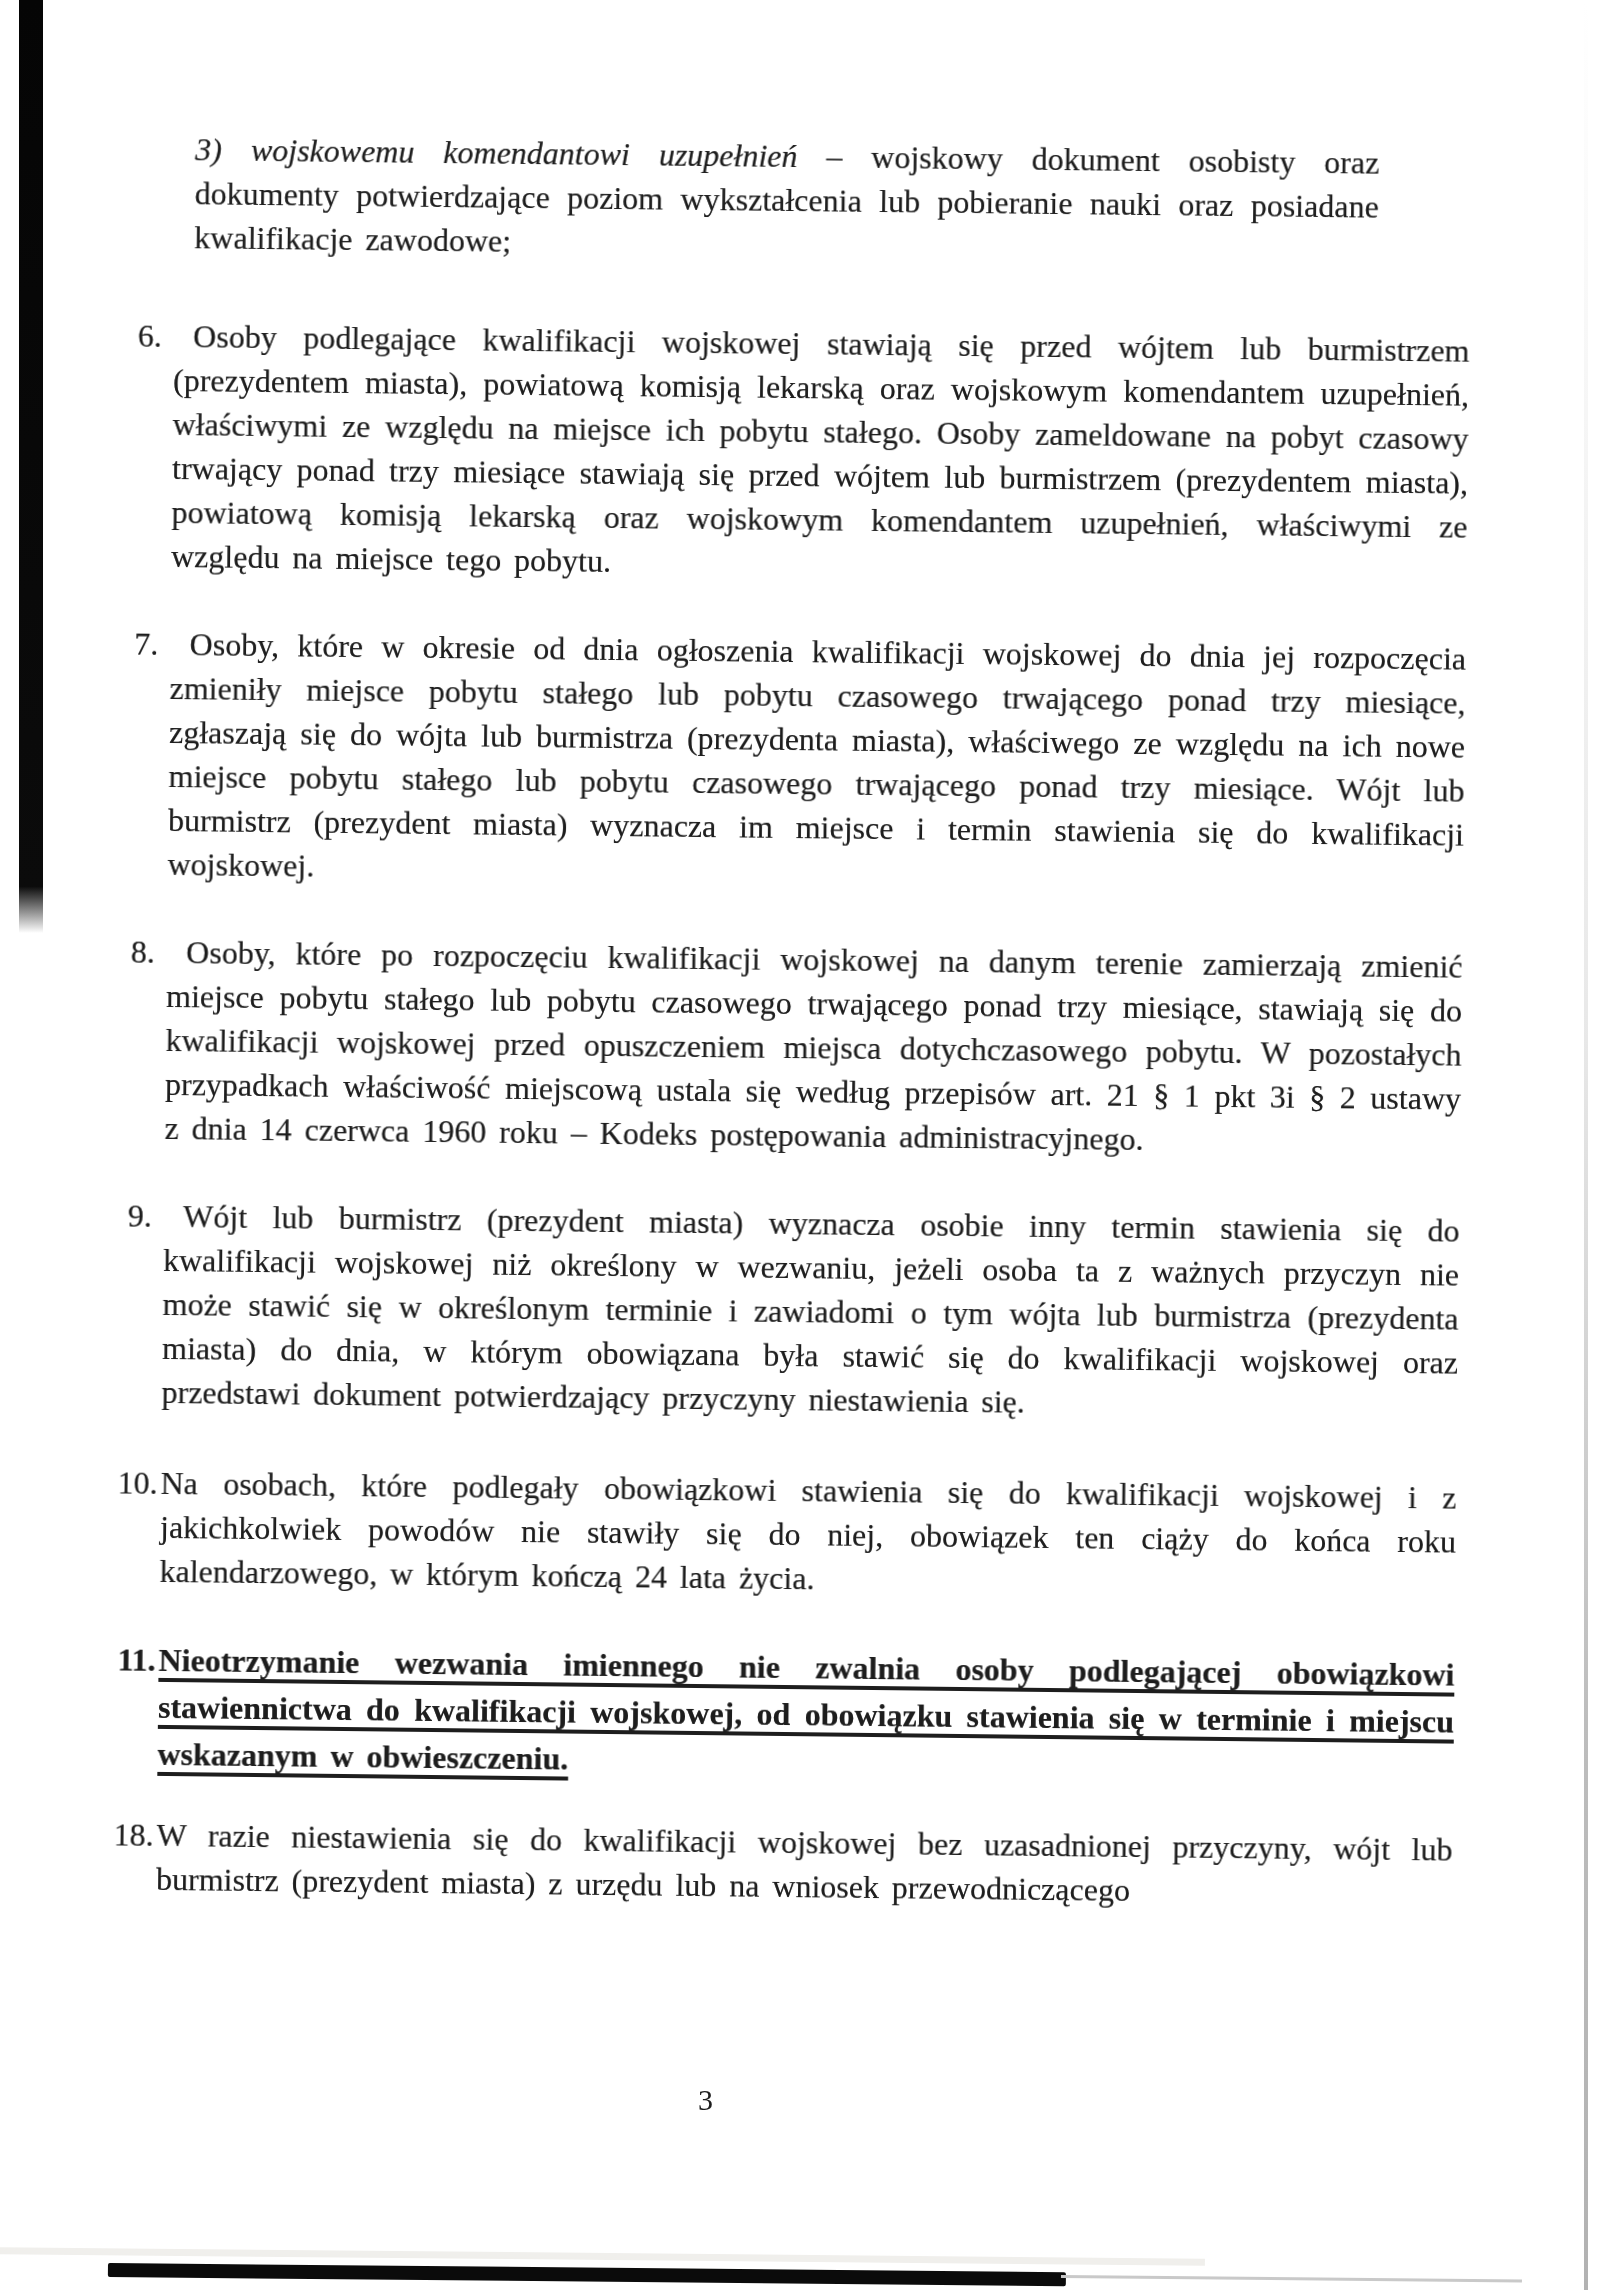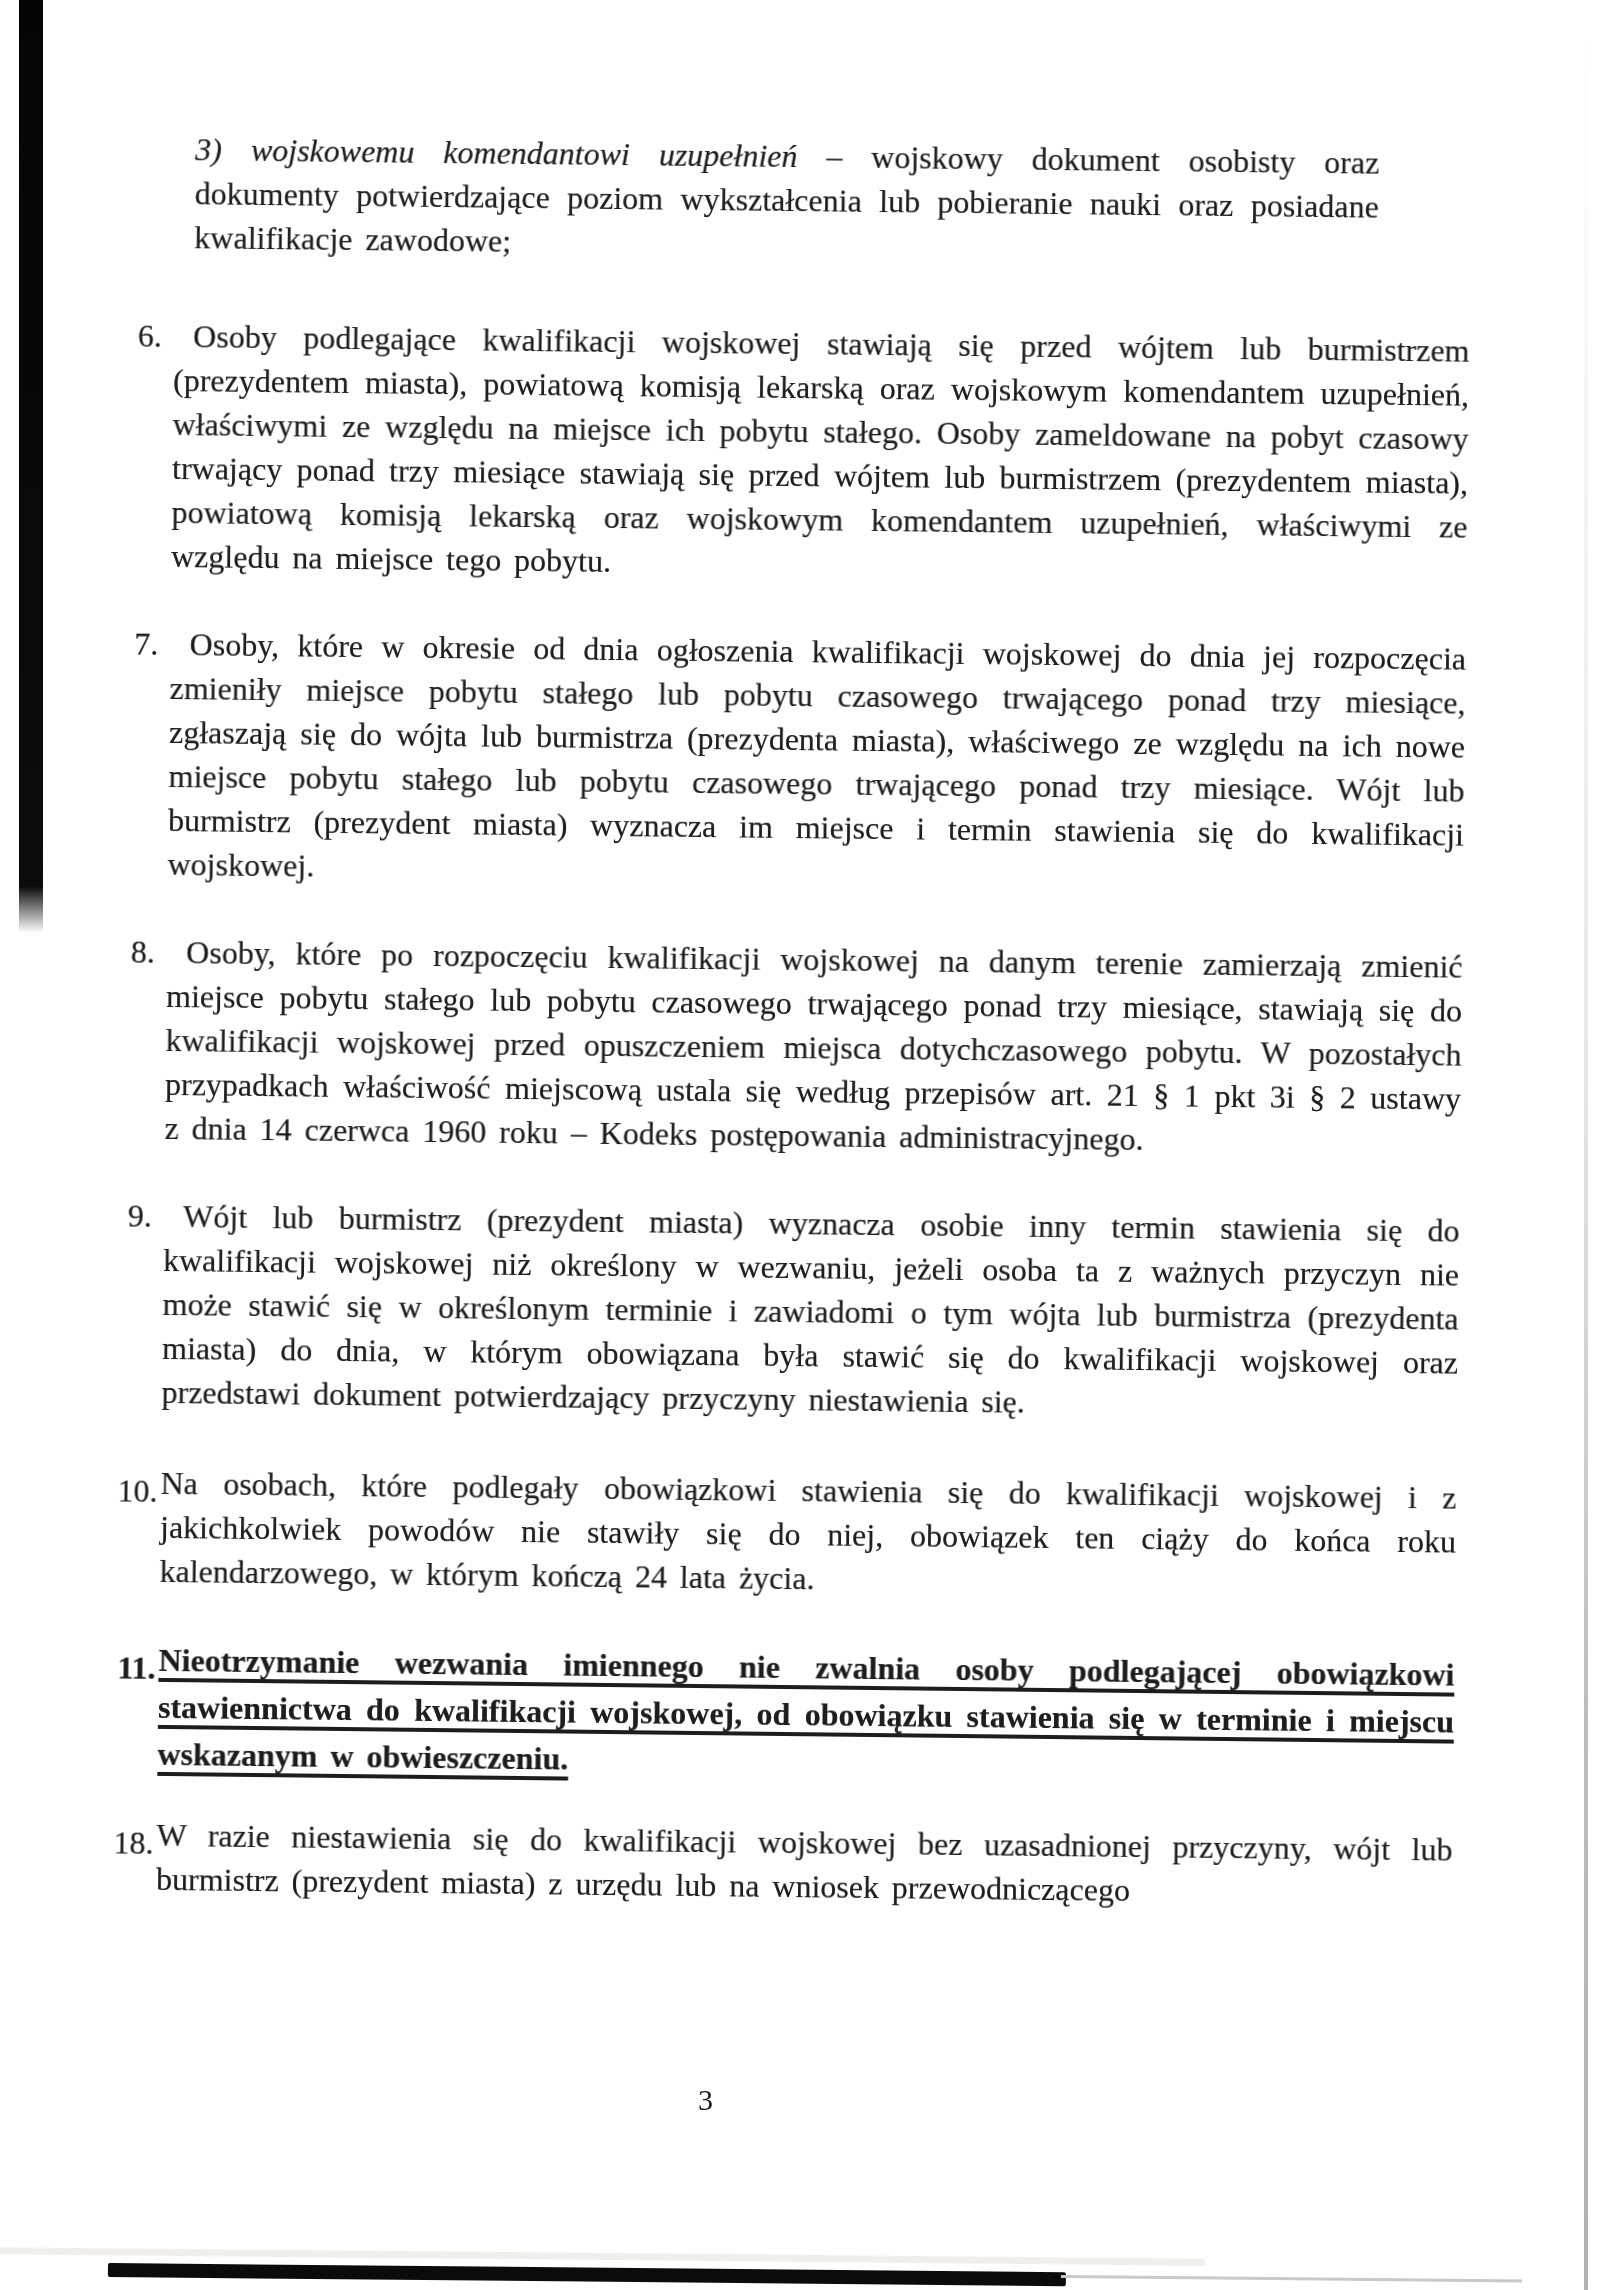--- a/index.html
+++ b/index.html
@@ -53,21 +53,21 @@
     text-align:justify;
     margin-bottom:55px;
   }
   .it{font-style:italic;}
   .item{position:relative;margin-bottom:44px;}
   .num{
     position:absolute;right:100%;top:0;
     padding-right:11.8px;white-space:nowrap;
   }
   .body{text-align:justify;text-indent:19.6px;hyphens:none;}
-  .tight .num{padding-right:2.9px;margin-top:8px;}
+  .tight .num{padding-right:2.9px;}
   .tight .body{text-indent:0;}
   .emph{line-height:47px;margin-bottom:35px;}
   .emph .num,.emph .body{
     font-weight:bold;
   }
   .emph .body{
     text-decoration:underline;
     text-decoration-thickness:3.9px;
     text-underline-offset:6.9px;
   }

